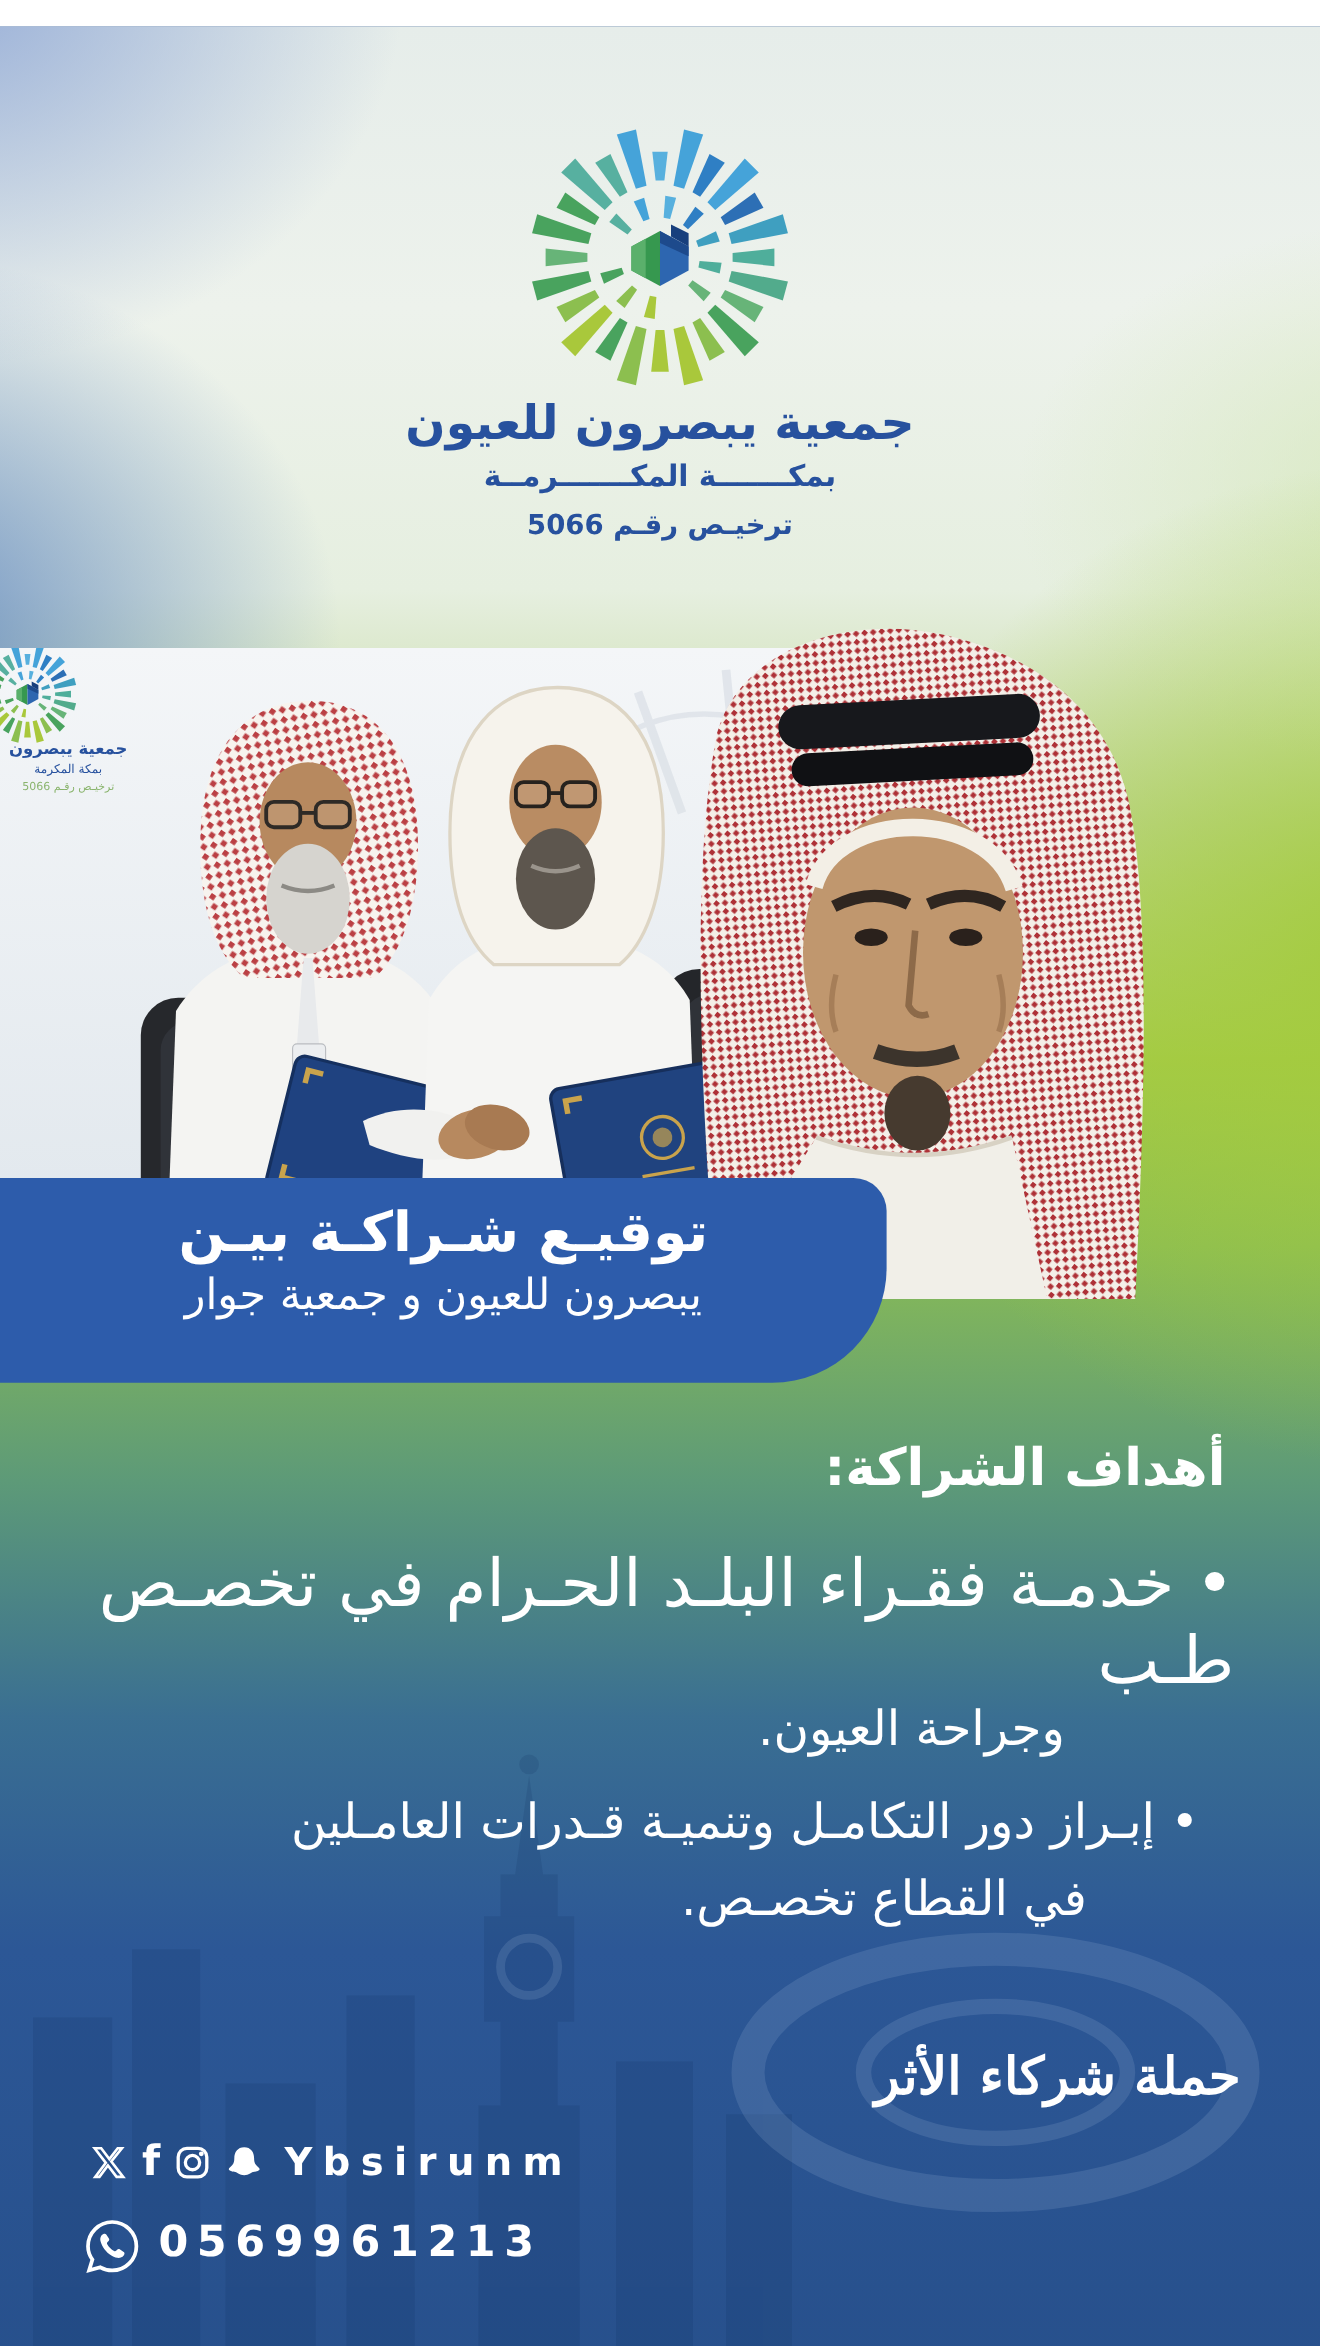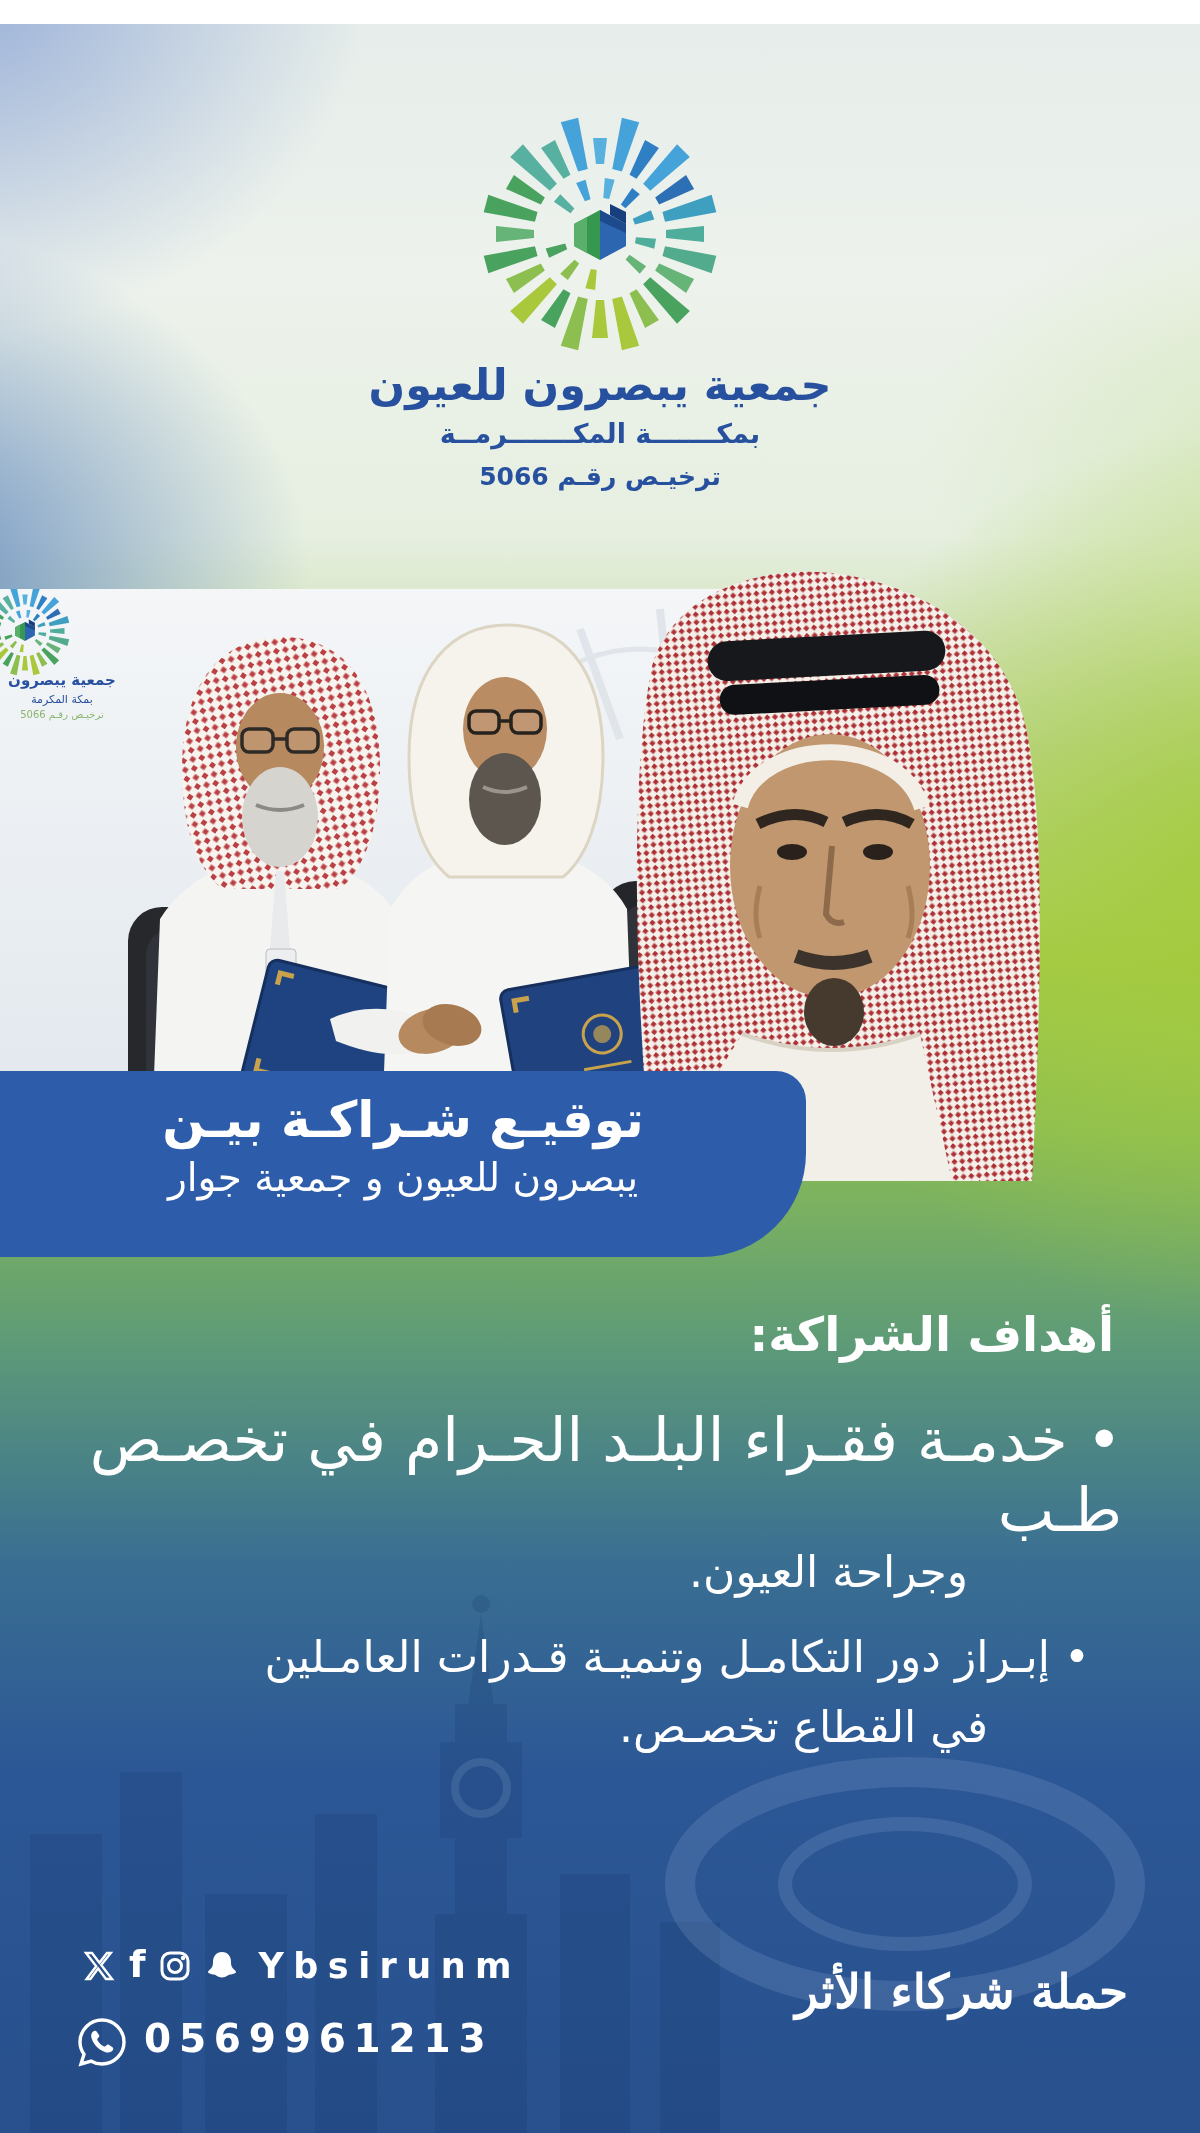--- a/index.html
+++ b/index.html
@@ -37,21 +37,21 @@
   .b1l2{top:1522px;padding-right:232px;font-size:44px;}
   .b2  {top:1524px;padding-right:110px;font-size:44px;}
   .b3l1{top:1607px;padding-right:110px;font-size:44px;padding-left:44px;}
   .b3l2{top:1677px;padding-right:212px;font-size:44px;}
 
   .social-row{left:82px;top:1922px;display:flex;align-items:center;gap:13px;}
   .phone-row{left:76px;top:1992px;display:flex;align-items:flex-start;gap:16px;}
   .handle{font-size:35px;font-weight:700;letter-spacing:.27em;color:#fff;margin-left:6px;}
   .phone{font-size:39px;font-weight:700;letter-spacing:.2em;color:#fff;}
   .fb-f{font-size:38px;font-weight:700;color:#fff;line-height:1;transform:translateY(-2px);}
-  .campaign{right:72px;top:1940px;font-family:"DejaVu Serif",serif;font-weight:700;font-size:47px;color:#fff;}
+  .campaign{right:72px;top:1836px;font-family:"DejaVu Serif",serif;font-weight:700;font-size:47px;color:#fff;}
 
   .skyline{left:0;top:1250px;width:1200px;height:883px;}
 </style>
 </head>
 <body>
 
 <div class="poster">
 
   <svg class="abs skyline" viewBox="0 0 1200 883">
     <g fill="#11305f" opacity="0.16">

